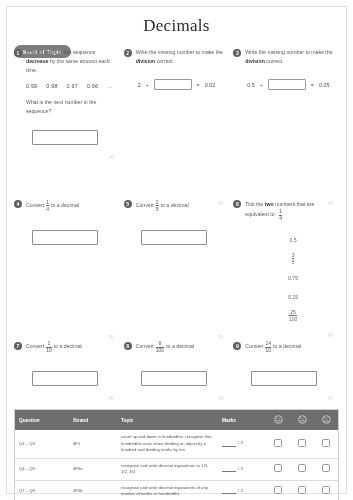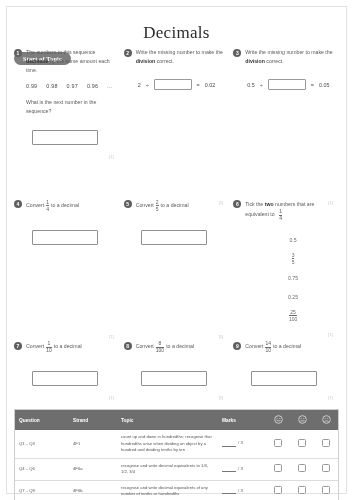--- a/index.html
+++ b/index.html
@@ -20,21 +20,21 @@
     border:1px solid #e2e2e2;
     box-sizing:border-box;
     pointer-events:none;
   }
   .title{
     text-align:center;
     font-family:"Liberation Serif", serif;
     font-size:17px;
     color:#2b2b2b;
     letter-spacing:0.3px;
-    padding-top:23px;
+    padding-top:16px;
     margin:0 0 4px 0;
     font-weight:400;
   }
   .badge{
     display:inline-block;
     background:#7d7d7d;
     color:#ffffff;
     font-size:6.2px;
     font-weight:bold;
     letter-spacing:0.2px;

